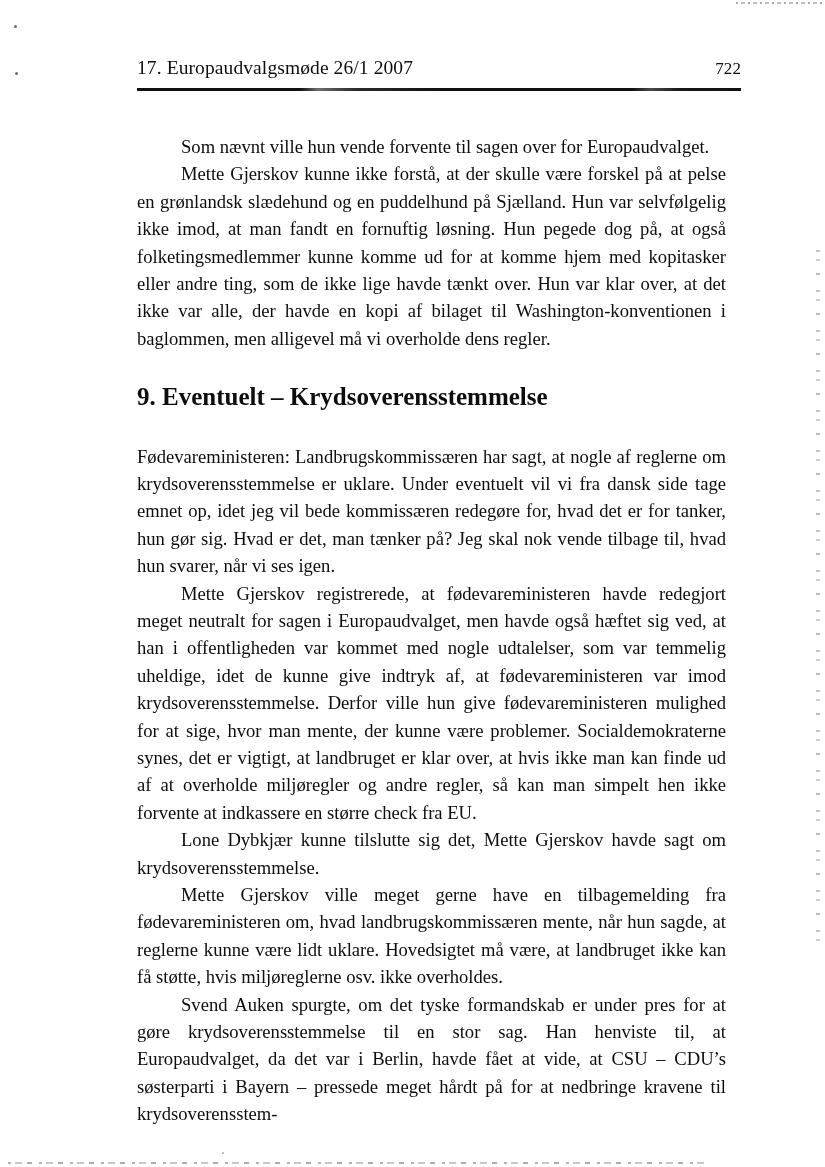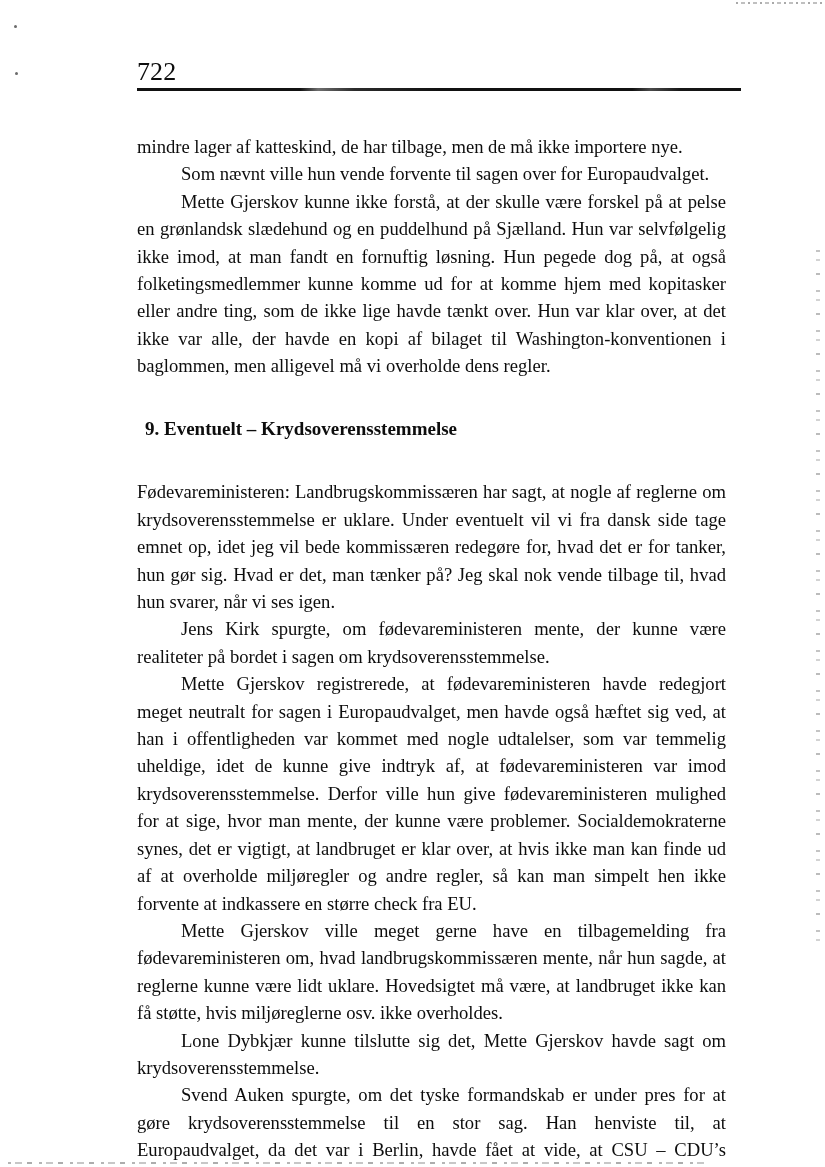--- a/index.html
+++ b/index.html
@@ -62,21 +62,21 @@
     position: absolute;
     left: 137px; top: 56px;
     width: 604px;
     display: flex;
     align-items: baseline;
     justify-content: space-between;
     font-size: 19.5px;
     line-height: 1.2;
     letter-spacing: .1px;
   }
-  .running-head .folio { font-size: 26px; }
+  .running-head .folio { font-size: 17px; }
 
   .head-rule {
     position: absolute;
     left: 137px; top: 88px;
     width: 604px; height: 3px;
     background: linear-gradient(to right,
       #111 0%, #111 27%, #6e6e6e 30%, #2b2b2b 36%,
       #111 50%, #111 82%, #4a4a4a 85%, #161616 90%, #111 100%);
   }
 
@@ -94,22 +94,22 @@
   }
   .body p {
     margin: 0;
     text-indent: 0;
   }
   .body p.indent { text-indent: 44px; }
   .body p.noindent { text-indent: 0; }
   .body .nm { font-weight: normal; }
 
   h2.section {
-    margin: 8px;
-    font-size: 19px;
+    margin: 0;
+    font-size: 25px;
     font-weight: bold;
     line-height: 1.25;
     text-align: left;
     text-indent: 0;
   }
   .gap-before-section { height: 29px; }
   .gap-after-section  { height: 30px; }
 </style>
 </head>
 <body>
@@ -117,63 +117,58 @@
 <div class="page">
 
   <div class="speck speck-a"></div>
   <div class="speck speck-b"></div>
   <div class="speck speck-c"></div>
   <div class="edge-dashes-top"></div>
   <div class="edge-dashes-bottom"></div>
   <div class="edge-speckle-right"></div>
 
   <div class="running-head">
+    <span class="title">17. Europaudvalgsmøde 26/1 2007</span>
     <span class="folio">722</span>
   </div>
   <div class="head-rule"></div>
 
   <div class="body">
 
-    <p class="noindent">
-      <span>mindre lager af katteskind, de har tilbage, men de må ikke importere nye.</span>
-    </p>
 
     <p class="indent">
       <span>Som nævnt ville hun vende forvente til sagen over for Europaudvalget.</span>
     </p>
 
     <p class="indent">
       <span class="nm">Mette Gjerskov</span><span> kunne ikke forstå, at der skulle være forskel på at pelse en grønlandsk slædehund og en puddelhund på Sjælland. Hun var selvfølgelig ikke imod, at man fandt en fornuftig løsning. Hun pegede dog på, at også folketingsmedlemmer kunne komme ud for at komme hjem med kopitasker eller andre ting, som de ikke lige havde tænkt over. Hun var klar over, at det ikke var alle, der havde en kopi af bilaget til Washington-konventionen i baglommen, men alligevel må vi overholde dens regler.</span>
     </p>
 
 
     <div class="gap-before-section"></div>
 
     <h2 class="section">9. Eventuelt – Krydsoverensstemmelse</h2>
 
     <div class="gap-after-section"></div>
 
     <p class="noindent">
       <span class="nm">Fødevareministeren:</span><span> Landbrugskommissæren har sagt, at nogle af reglerne om krydsoverensstemmelse er uklare. Under eventuelt vil vi fra dansk side tage emnet op, idet jeg vil bede kommissæren redegøre for, hvad det er for tanker, hun gør sig. Hvad er det, man tænker på? Jeg skal nok vende tilbage til, hvad hun svarer, når vi ses igen.</span>
     </p>
 
-    <p class="indent">
-      <span class="nm">Jens Kirk</span><span> spurgte, om fødevareministeren mente, der kunne være realiteter på bordet i sagen om krydsoverensstemmelse.</span>
-    </p>
 
     <p class="indent">
       <span class="nm">Mette Gjerskov</span><span> registrerede, at fødevareministeren havde redegjort meget neutralt for sagen i Europaudvalget, men havde også hæftet sig ved, at han i offentligheden var kommet med nogle udtalelser, som var temmelig uheldige, idet de kunne give indtryk af, at fødevareministeren var imod krydsoverensstemmelse. Derfor ville hun give fødevareministeren mulighed for at sige, hvor man mente, der kunne være problemer. Socialdemokraterne synes, det er vigtigt, at landbruget er klar over, at hvis ikke man kan finde ud af at overholde miljøregler og andre regler, så kan man simpelt hen ikke forvente at indkassere en større check fra EU.</span>
     </p>
 
     <p class="indent">
-      <span>Mette Gjerskov ville meget gerne have en tilbagemelding fra fødevareministeren om, hvad landbrugskommissæren mente, når hun sagde, at reglerne kunne være lidt uklare. Hovedsigtet må være, at landbruget ikke kan få støtte, hvis miljøreglerne osv. ikke overholdes.</span>
+      <span class="nm">Lone Dybkjær</span><span> kunne tilslutte sig det, Mette Gjerskov havde sagt om krydsoverensstemmelse.</span>
     </p>
 
     <p class="indent">
-      <span class="nm">Lone Dybkjær</span><span> kunne tilslutte sig det, Mette Gjerskov havde sagt om krydsoverensstemmelse.</span>
+      <span>Mette Gjerskov ville meget gerne have en tilbagemelding fra fødevareministeren om, hvad landbrugskommissæren mente, når hun sagde, at reglerne kunne være lidt uklare. Hovedsigtet må være, at landbruget ikke kan få støtte, hvis miljøreglerne osv. ikke overholdes.</span>
     </p>
 
     <p class="indent">
       <span class="nm">Svend Auken</span><span> spurgte, om det tyske formandskab er under pres for at gøre krydsoverensstemmelse til en stor sag. Han henviste til, at Europaudvalget, da det var i Berlin, havde fået at vide, at CSU – CDU’s søsterparti i Bayern – pressede meget hårdt på for at nedbringe kravene til krydsoverensstem-</span>
     </p>
 
   </div>
 </div>
 
 </body></html>

